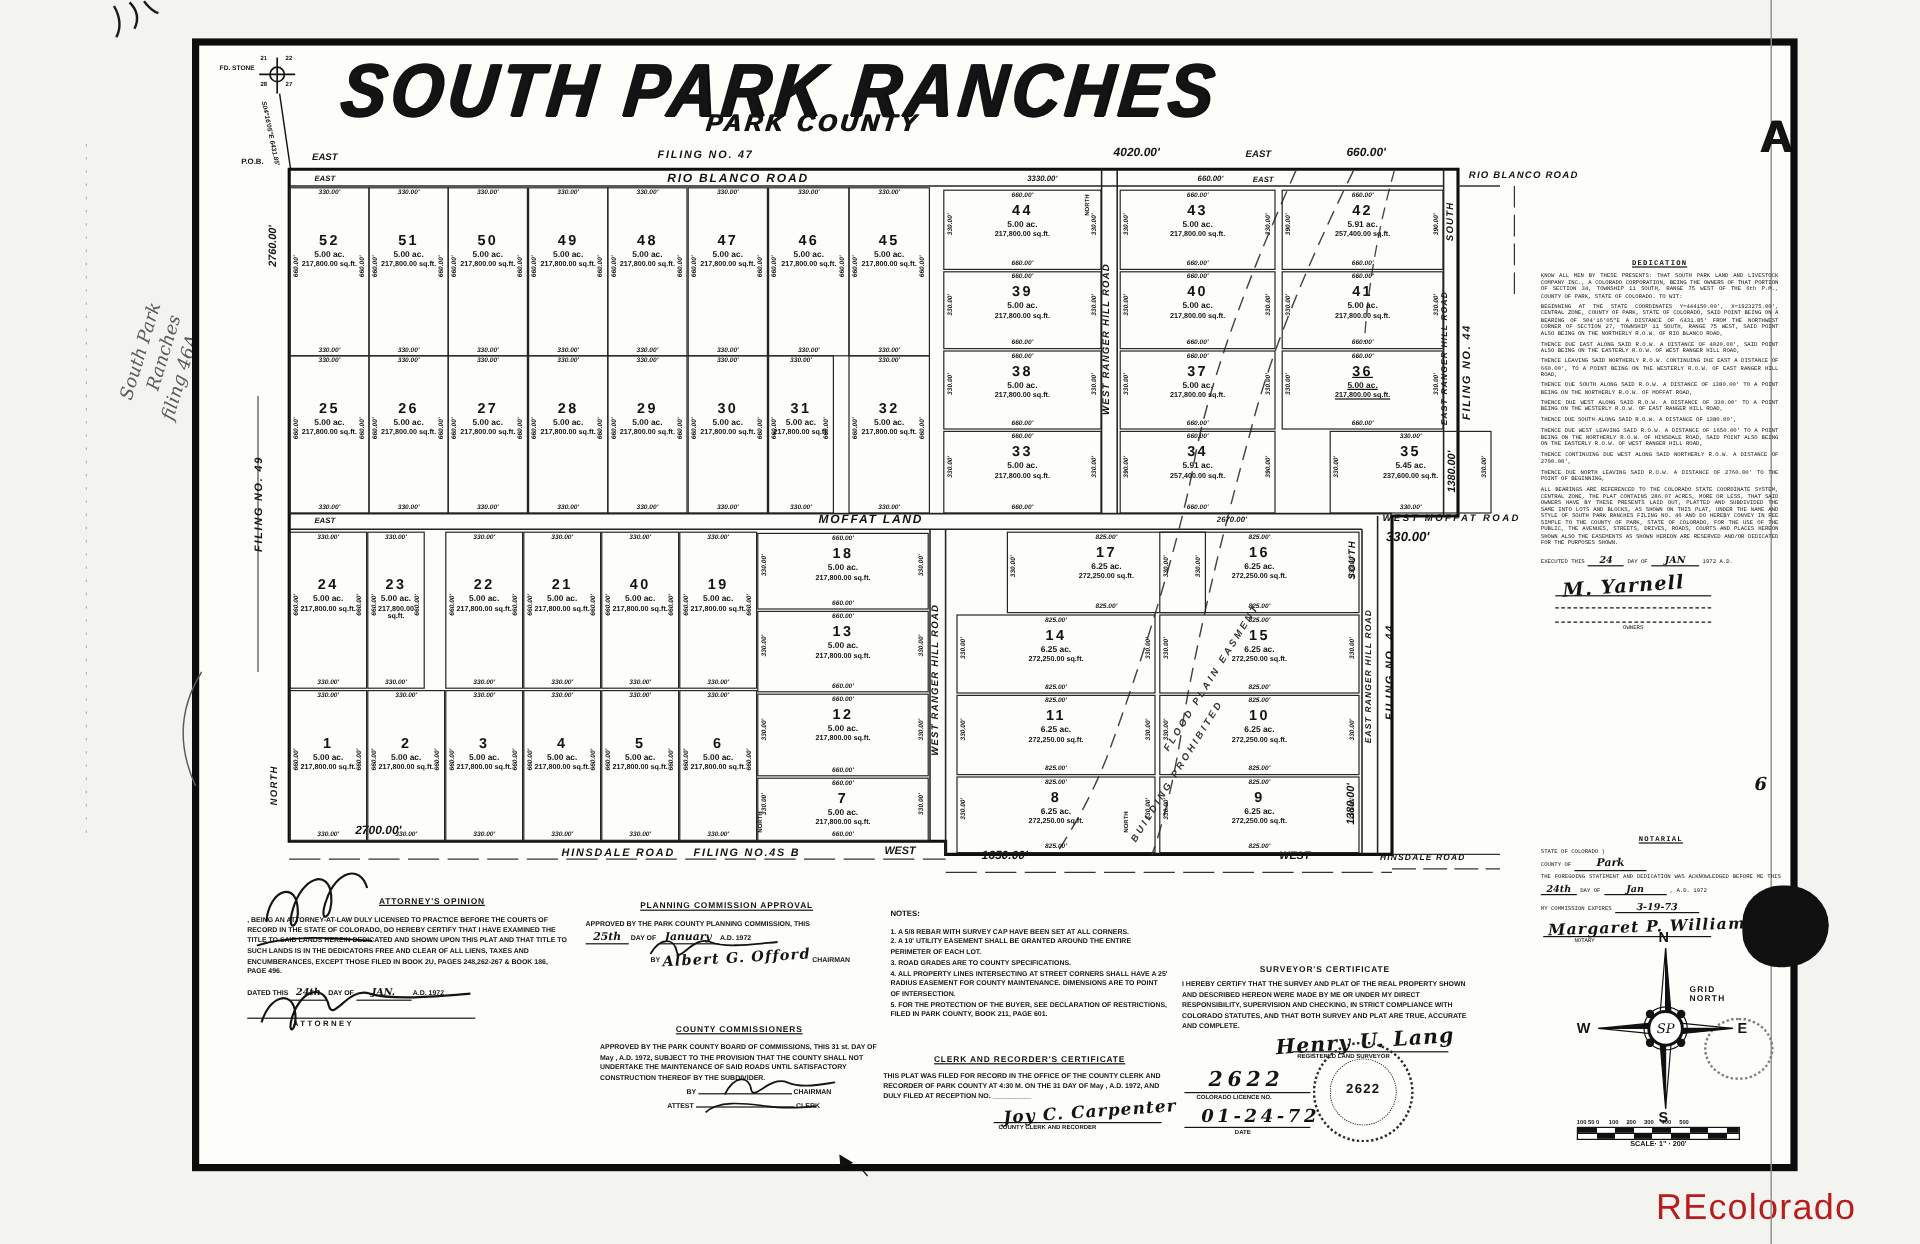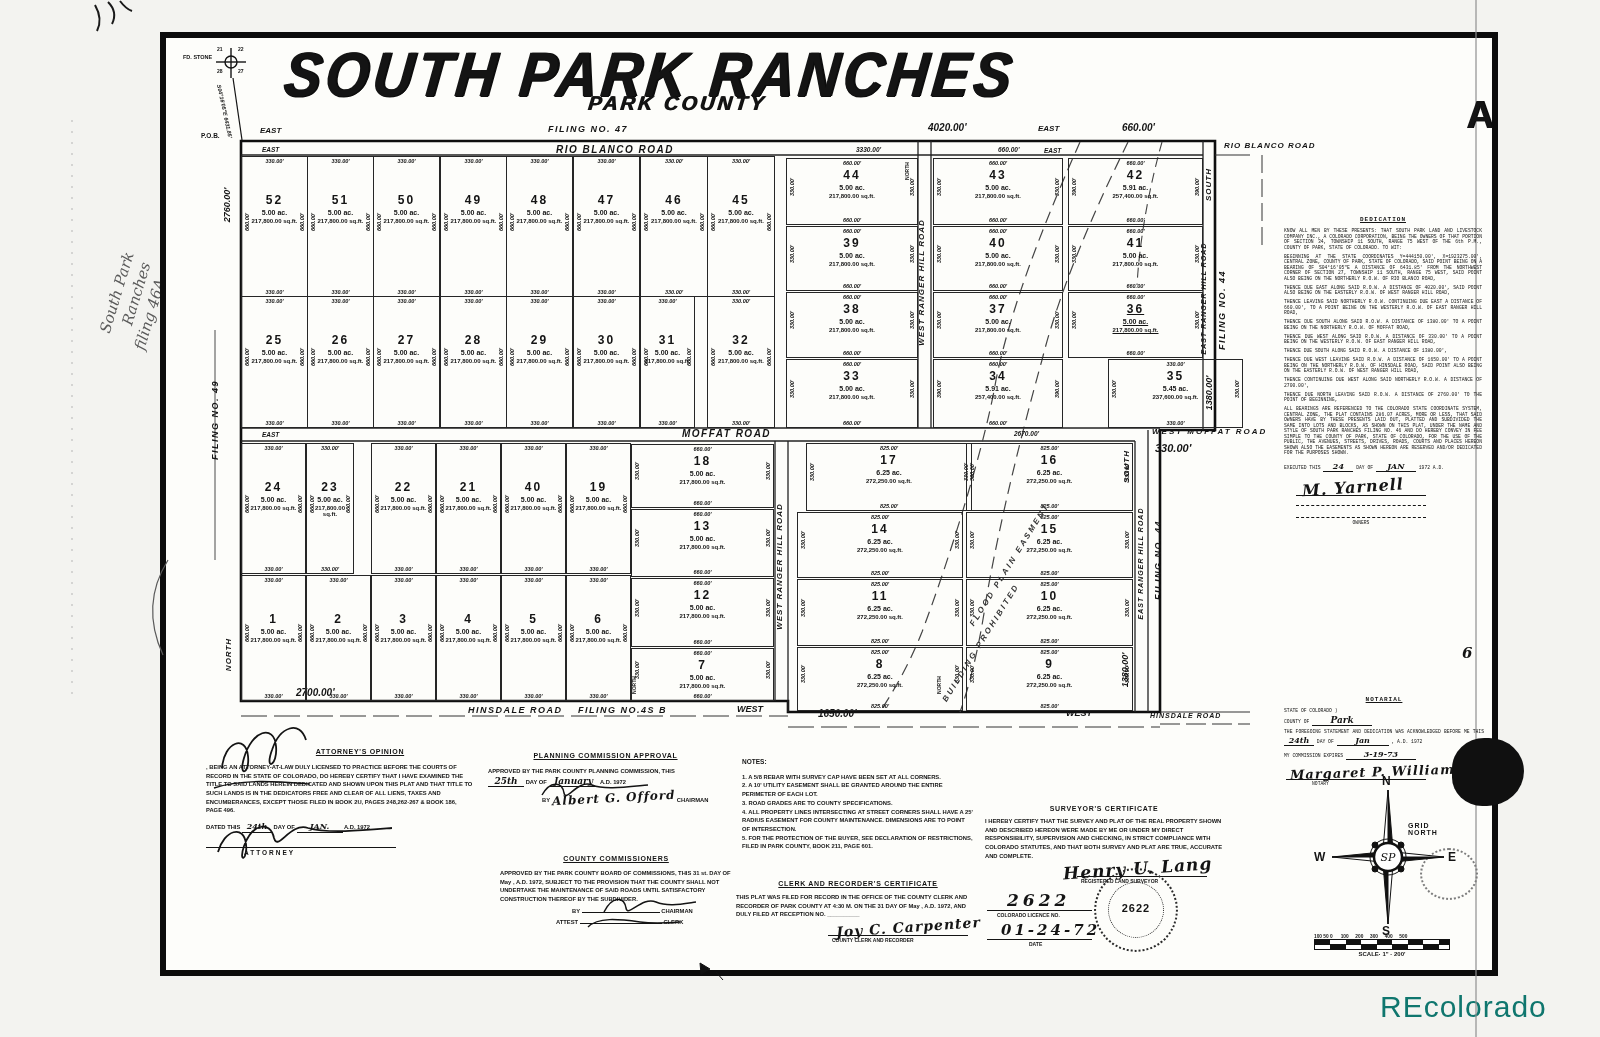--- a/index.html
+++ b/index.html
@@ -39,21 +39,21 @@
   .tw p{margin:0 0 3.5px 0;}
   .twhead{font:700 6px "Liberation Mono",monospace;text-decoration:underline;letter-spacing:1px;text-align:center;margin-bottom:5px;}
   
   .bhead{font:700 7px "Liberation Sans",sans-serif;text-decoration:underline;letter-spacing:.7px;text-align:center;white-space:nowrap;}
   .btext{font:700 5.8px/1.5 "Liberation Sans",sans-serif;}
   .hv{font:italic 700 10px "DejaVu Serif",serif;white-space:nowrap;}
   .sig{font:italic 700 15px "DejaVu Serif",serif;letter-spacing:1px;white-space:nowrap;z-index:6;}
   .blank{display:inline-block;border-bottom:1px solid #141414;min-width:30px;text-align:center;}
   .rot{transform-origin:left top;}
   .flood{font:italic 700 8px "Liberation Sans",sans-serif;letter-spacing:2.5px;white-space:nowrap;transform:rotate(-58deg);z-index:4;color:#333;}
-  .wm{font:30px "Liberation Sans",sans-serif;color:#0f766e;letter-spacing:1px;}
+  .wm{font:30px "Liberation Sans",sans-serif;color:#b91c1c;letter-spacing:1px;}
   .hand-note{font:italic 15px "DejaVu Serif",serif;color:#5a5a5a;transform:rotate(-73deg);transform-origin:left top;line-height:1.25;white-space:nowrap;}
   svg{position:absolute;left:0;top:0;overflow:visible;}
   .seal{position:absolute;border-radius:50%;box-sizing:border-box;}
 </style>
 </head>
 <body>
 <div id="stage">
 
 <div class="abs hand-note" style="left:96px;top:330px;">
   <div>South Park</div>
@@ -139,21 +139,21 @@
 <div class="abs roadsm" style="left:1224px;top:141px;">RIO BLANCO ROAD</div>
 
 <div class="abs dim vert" style="left:210px;top:200px;font-size:9px;">2760.00'</div>
 <div class="abs road vert" style="left:175px;top:415px;font-size:9px;">FILING NO. 49</div>
 <div class="abs roadsm vert" style="left:212px;top:650px;">NORTH</div>
 <div class="abs tiny vert" style="left:898px;top:168px;font-size:5px;">NORTH</div>
 <div class="abs tiny vert" style="left:625px;top:682px;font-size:5px;">NORTH</div>
 <div class="abs tiny vert" style="left:930px;top:682px;font-size:5px;">NORTH</div>
 
 <div class="abs dimsm" style="left:262px;top:431px;">EAST</div>
-<div class="abs road" style="left:682px;top:428px;">MOFFAT ROAD</div>
+<div class="abs road" style="left:682px;top:428px;">MOFFAT LAND</div>
 <div class="abs dimsm" style="left:1014px;top:430px;">2670.00'</div>
 <div class="abs roadsm" style="left:1152px;top:427px;letter-spacing:2px;">WEST MOFFAT ROAD</div>
 <div class="abs dim" style="left:1155px;top:442px;font-size:11px;">330.00'</div>
 
 <div class="abs road vert" style="left:858px;top:278px;font-size:8px;letter-spacing:1px;">WEST RANGER HILL ROAD</div>
 <div class="abs road vert" style="left:716px;top:562px;font-size:8px;letter-spacing:1px;">WEST RANGER HILL ROAD</div>
 <div class="abs roadsm vert" style="left:1192px;top:180px;">SOUTH</div>
 <div class="abs roadsm vert" style="left:1148px;top:295px;font-size:7px;">EAST RANGER HILL ROAD</div>
 <div class="abs road vert" style="left:1182px;top:305px;font-size:9px;">FILING NO. 44</div>
 <div class="abs dim vert" style="left:1192px;top:388px;font-size:9px;">1380.00'</div>
@@ -563,21 +563,21 @@
       </div>
       <div class="lot" style="left: 631px; top: 648px; width: 143px; height: 53px;">
         <div class="ldim lt">660.00'</div>
         <div class="lnum">7</div>
         <div class="lac">5.00 ac.</div>
         <div class="lsf">217,800.00 sq.ft.</div>
         <div class="ldim lb">660.00'</div>
         <div class="lside ll">330.00'</div>
         <div class="lside lr">330.00'</div>
       </div>
-      <div class="lot" style="left: 806px; top: 443px; width: 166px; height: 68px;">
+      <div class="lot" style="left: 839px; top: 443px; width: 166px; height: 68px;">
         <div class="ldim lt">825.00'</div>
         <div class="lnum">17</div>
         <div class="lac">6.25 ac.</div>
         <div class="lsf">272,250.00 sq.ft.</div>
         <div class="ldim lb">825.00'</div>
         <div class="lside ll">330.00'</div>
         <div class="lside lr">330.00'</div>
       </div>
       <div class="lot" style="left: 966px; top: 443px; width: 167px; height: 68px;">
         <div class="ldim lt">825.00'</div>

